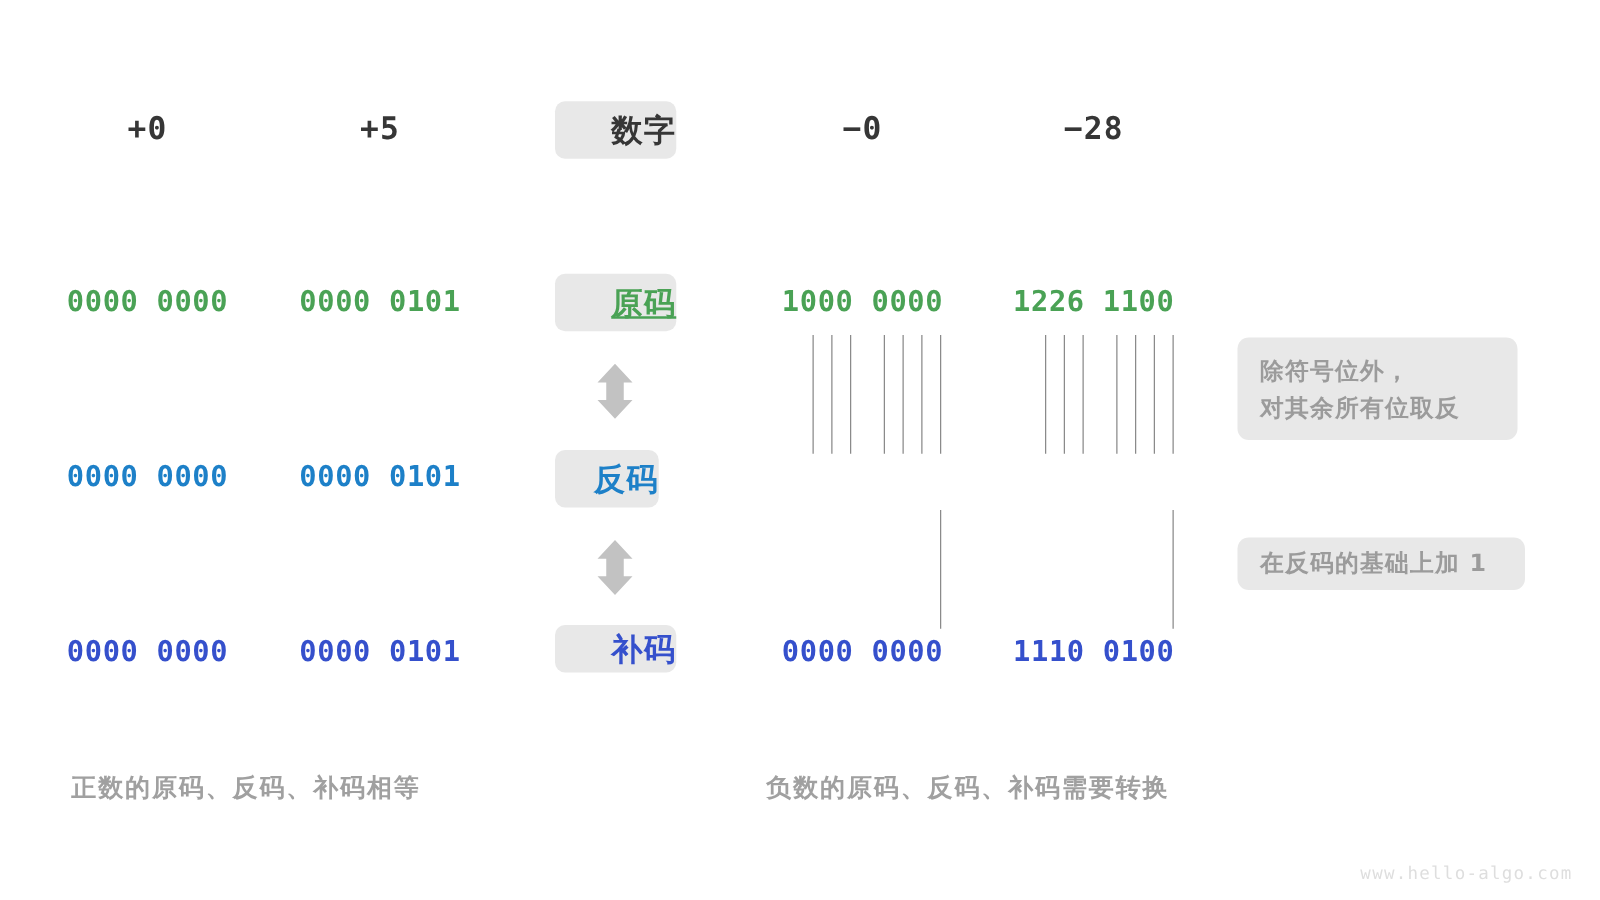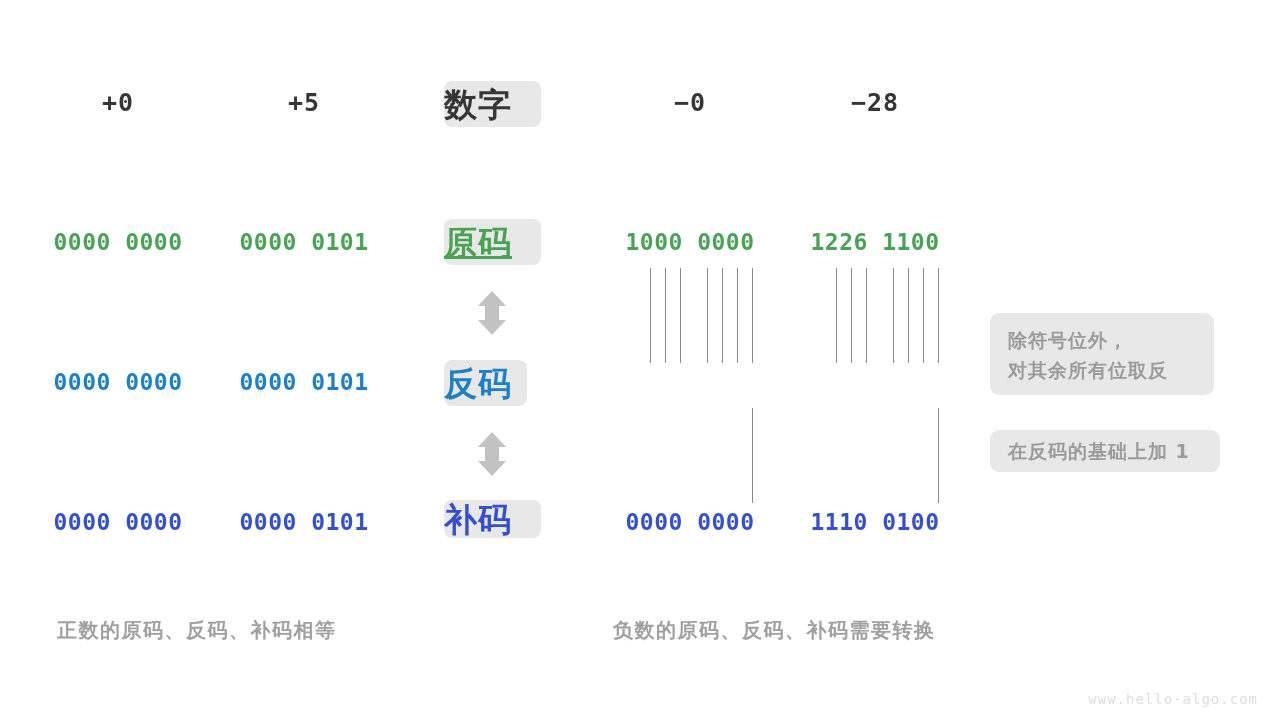--- a/index.html
+++ b/index.html
@@ -45,23 +45,23 @@
   .c-blue   { color: #1d80c8; }
   .c-indigo { color: #3550cc; }
 
   
   .pill {
     position: absolute;
     background: #e8e8e8;
     border-radius: 8px;
     display: flex;
     align-items: center;
-    justify-content: flex-start;
-    font-weight: bold;
-    font-size: 33px;
+    justify-content: flex-end;
+    font-weight: bold;
+    font-size: 25px;
     letter-spacing: 1px;
     line-height: 1;
   }
 
   
   .note {
     position: absolute;
     background: #e8e8e8;
     border-radius: 9px;
     color: #9b9b9b;
@@ -160,21 +160,21 @@
   <div class="vline" style="left:908px;  top:268px; height:95px;"></div>
   <div class="vline" style="left:923px;  top:268px; height:95px;"></div>
   <div class="vline" style="left:938px;  top:268px; height:95px;"></div>
 
   <div class="dblarrow" style="left:472px; top:289px;">
     <svg width="40" height="48" viewBox="0 0 40 48" xmlns="http://www.w3.org/2000/svg">
       <polygon points="20,2 34,17 27,17 27,31 34,31 20,46 6,31 13,31 13,17 6,17" fill="#c2c2c2"></polygon>
     </svg>
   </div>
 
-  <div class="note" style="left:990px; top:270px; width:224px; height:82px;margin-top:43px;">除符号位外，
+  <div class="note" style="left:990px; top:270px; width:224px; height:82px;">除符号位外，
 对其余所有位取反</div>
 
   <div class="cell c-blue abs" style="left:33px; top:371px; width:170px;">0000 0000</div>
 
   <div class="cell c-blue abs" style="left:219px; top:371px; width:170px;">0000 0101</div>
 
   <div class="pill" style="left:444px; top:360px; width:83px; height:46px; color:#1d80c8;">
     <span>反码</span>
   </div>
 

